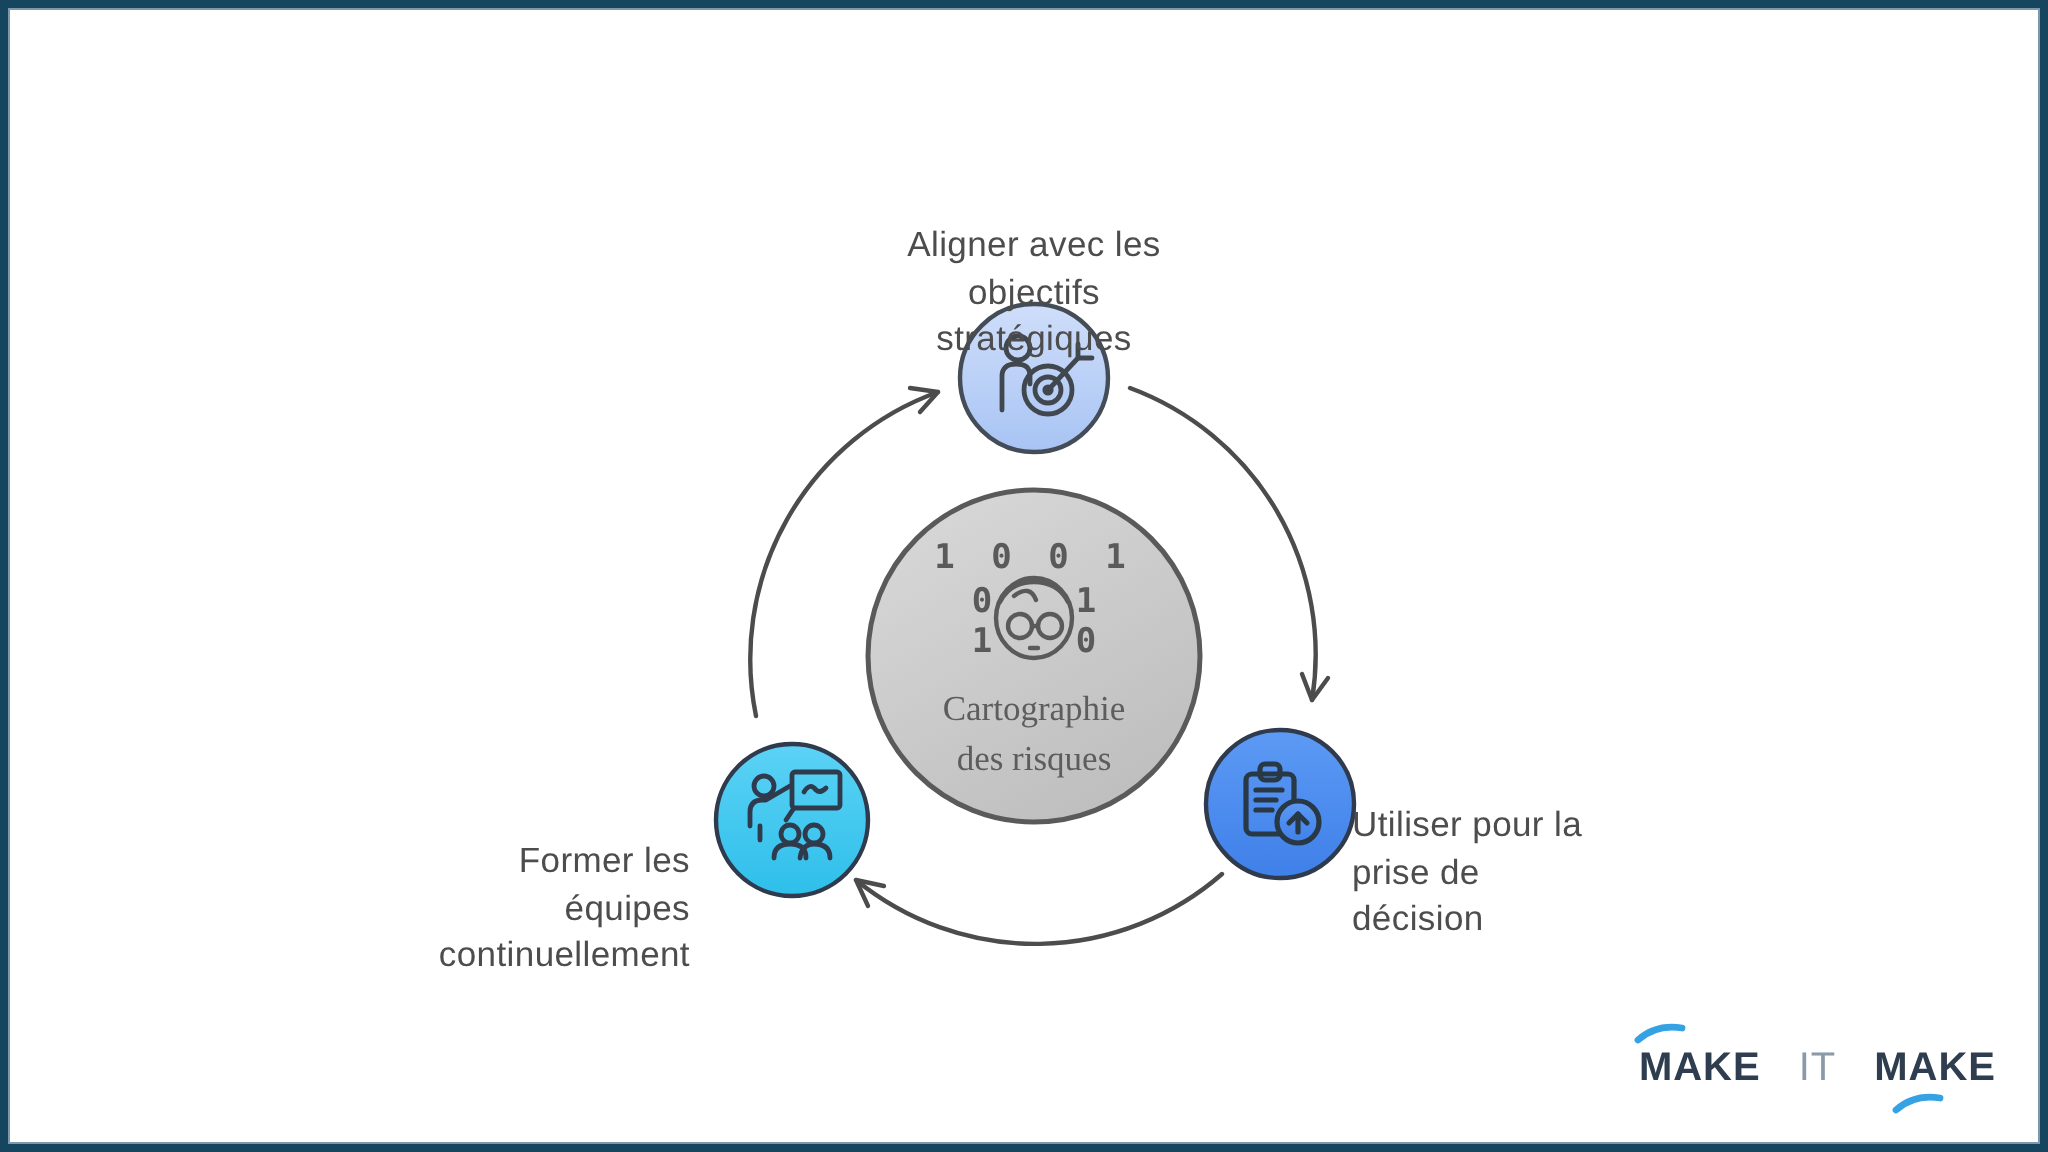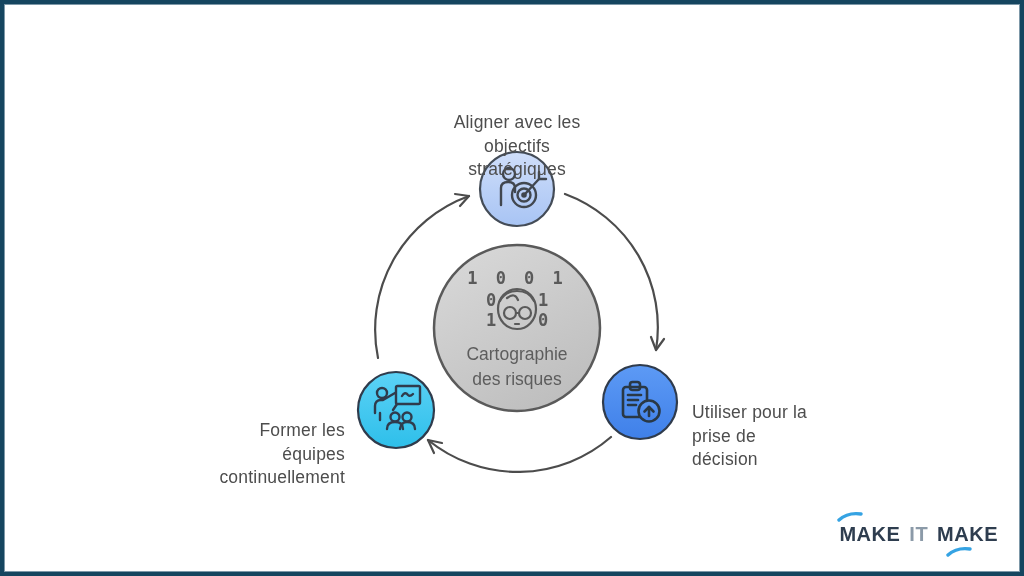--- a/index.html
+++ b/index.html
@@ -20,42 +20,43 @@
   .diagram-svg{position:absolute;left:0;top:0;}
   .label{
     position:absolute;
     color:#4d4d4d;
     font-size:17.5px;
     line-height:23.5px;
     white-space:pre-line;
     letter-spacing:0.2px;
   }
   .label-top{left:367px;top:70px;width:300px;text-align:center;margin-top:41px;}
-  .label-right{left:692px;top:401px;width:170px;text-align:left;}
+  .label-right{left:676px;top:401px;width:170px;text-align:left;}
   .label-left{left:125px;top:419px;width:220px;text-align:right;}
   .label-center{
     position:absolute;left:417px;top:342px;width:200px;
     text-align:center;color:#5d5d5d;font-size:17.5px;line-height:25px;
     white-space:pre-line;
+    font-family:Liberation Serif, serif;
   }
   .binary{
     font-family:"DejaVu Sans Mono",monospace;
     font-size:17px;font-weight:bold;fill:#5a5a5a;
   }
   .logo{
     position:absolute;right:26px;bottom:24px;
     height:38px;display:flex;align-items:center;
   }
   .logo-text{
     position:relative;
     font-weight:bold;font-size:20px;letter-spacing:0.5px;
     color:#2e3d4f;white-space:nowrap;
     padding:10px 0 8px 0;
   }
-  .logo-it{color:#8b9aa8;font-weight:bold;margin:0 9px;}
+  .logo-it{color:#8b9aa8;font-weight:normal;margin:0 19px;}
   .swoosh-top{position:absolute;left:-2px;top:-2px;}
   .swoosh-bottom{position:absolute;right:26px;bottom:-4px;}
 </style>
 </head>
 <body>
 
 <div class="canvas">
 
   <svg class="diagram-svg" width="1024" height="576" viewBox="0 0 1024 576">
     <defs>

